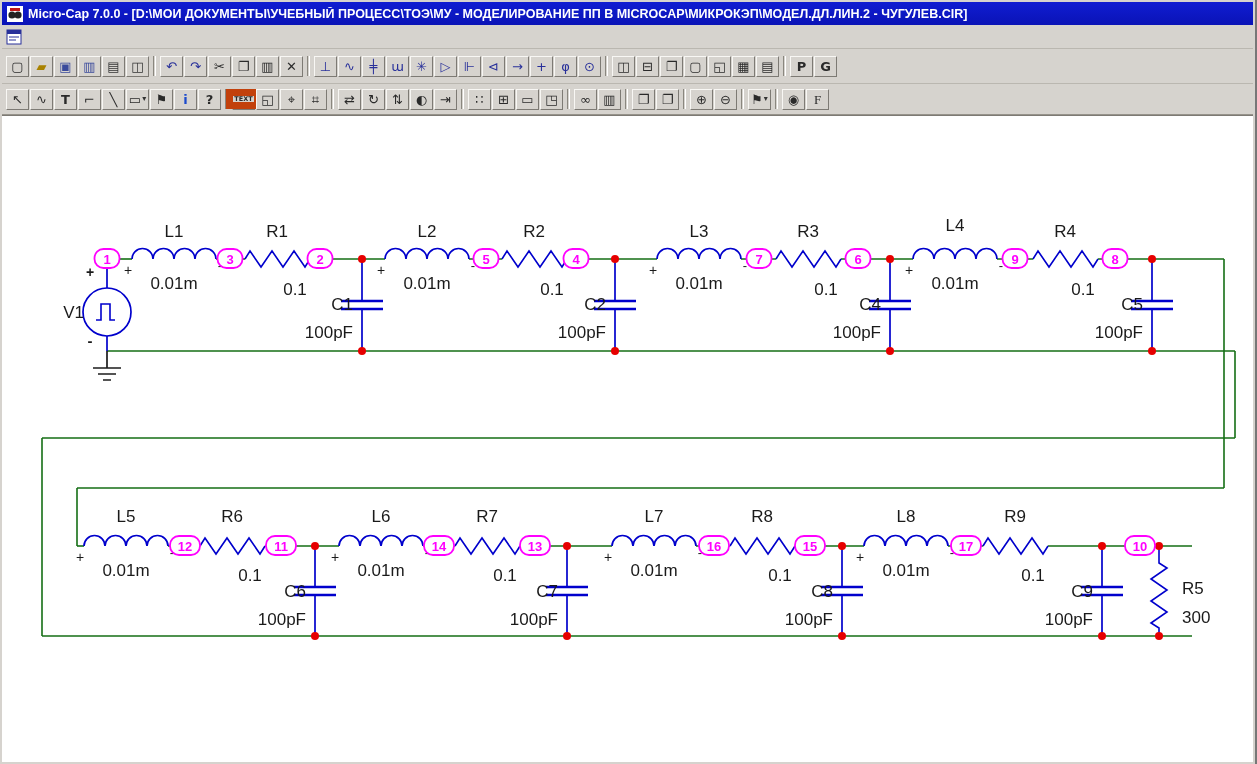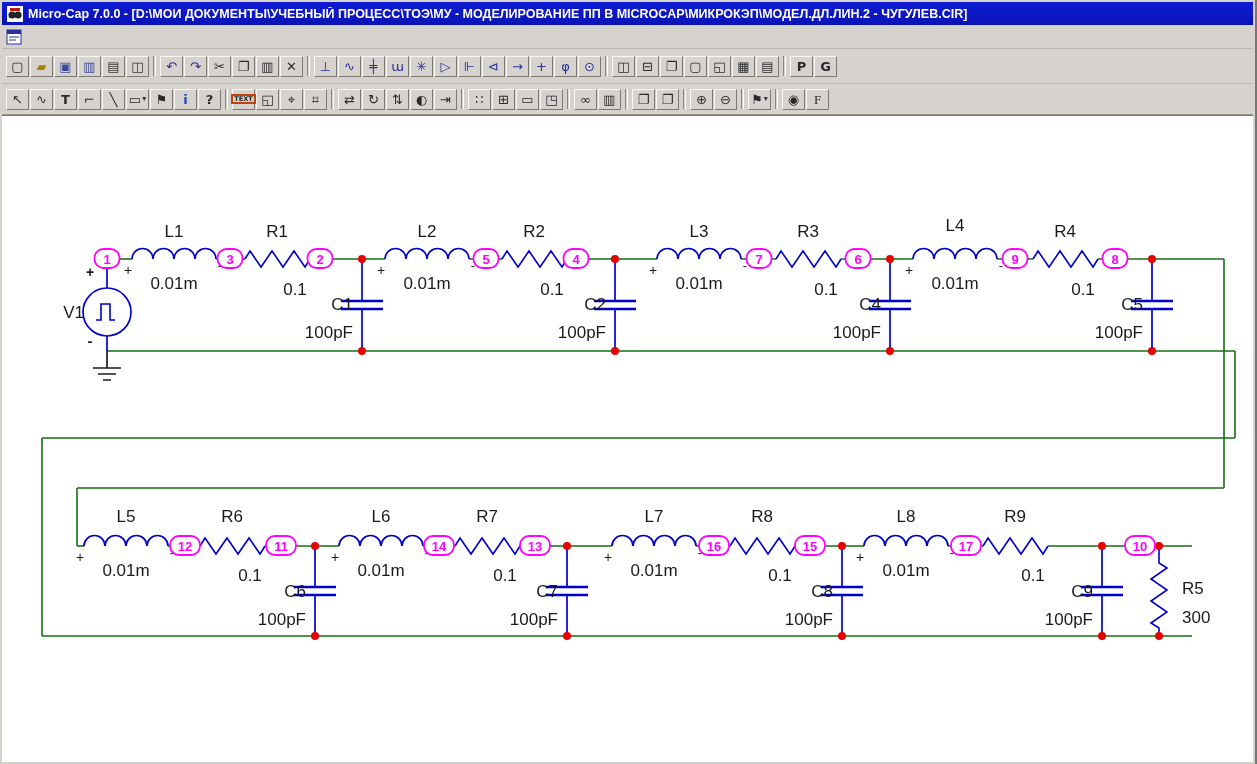--- a/index.html
+++ b/index.html
@@ -25,21 +25,21 @@
   .toolbar.r1{height:34px;flex:0 0 34px;border-bottom:1px solid #bab7b0;}
   .toolbar.r2{height:30px;flex:0 0 30px;border-bottom:1px solid #96938b;}
   .tb{
     width:23px;height:21px;display:flex;align-items:center;justify-content:center;
     background:#d6d3ce;border:1px solid;border-color:#f8f7f4 #7d7a74 #7d7a74 #f8f7f4;
     font-family:"DejaVu Sans",sans-serif;font-size:13px;color:#2a2a2a;cursor:default;
     box-sizing:border-box;flex:0 0 auto;
   }
   .tb span{line-height:1;}
   .tb .dd{font-size:8px;margin-left:1px;color:#333;}
-  .tb.badge span{font-size:6.5px;font-weight:bold;border:2px solid #c2410c;padding:0 1px;letter-spacing:0;}
+  .tb.badge span{font-size:6.5px;font-weight:bold;border:7px solid #c2410c;padding:0 1px;letter-spacing:0;}
   .sep{width:1px;height:20px;border-left:1px solid #8a877f;border-right:1px solid #ffffff;margin:0 3px;flex:0 0 1px;}
   .canvas{
     flex:1 1 auto;background:#ffffff;border-top:1px solid #7d7a74;position:relative;overflow:hidden;
   }
   svg text{font-family:"Liberation Sans",sans-serif;}
 </style>
 </head>
 <body>
 
 <div class="window">

